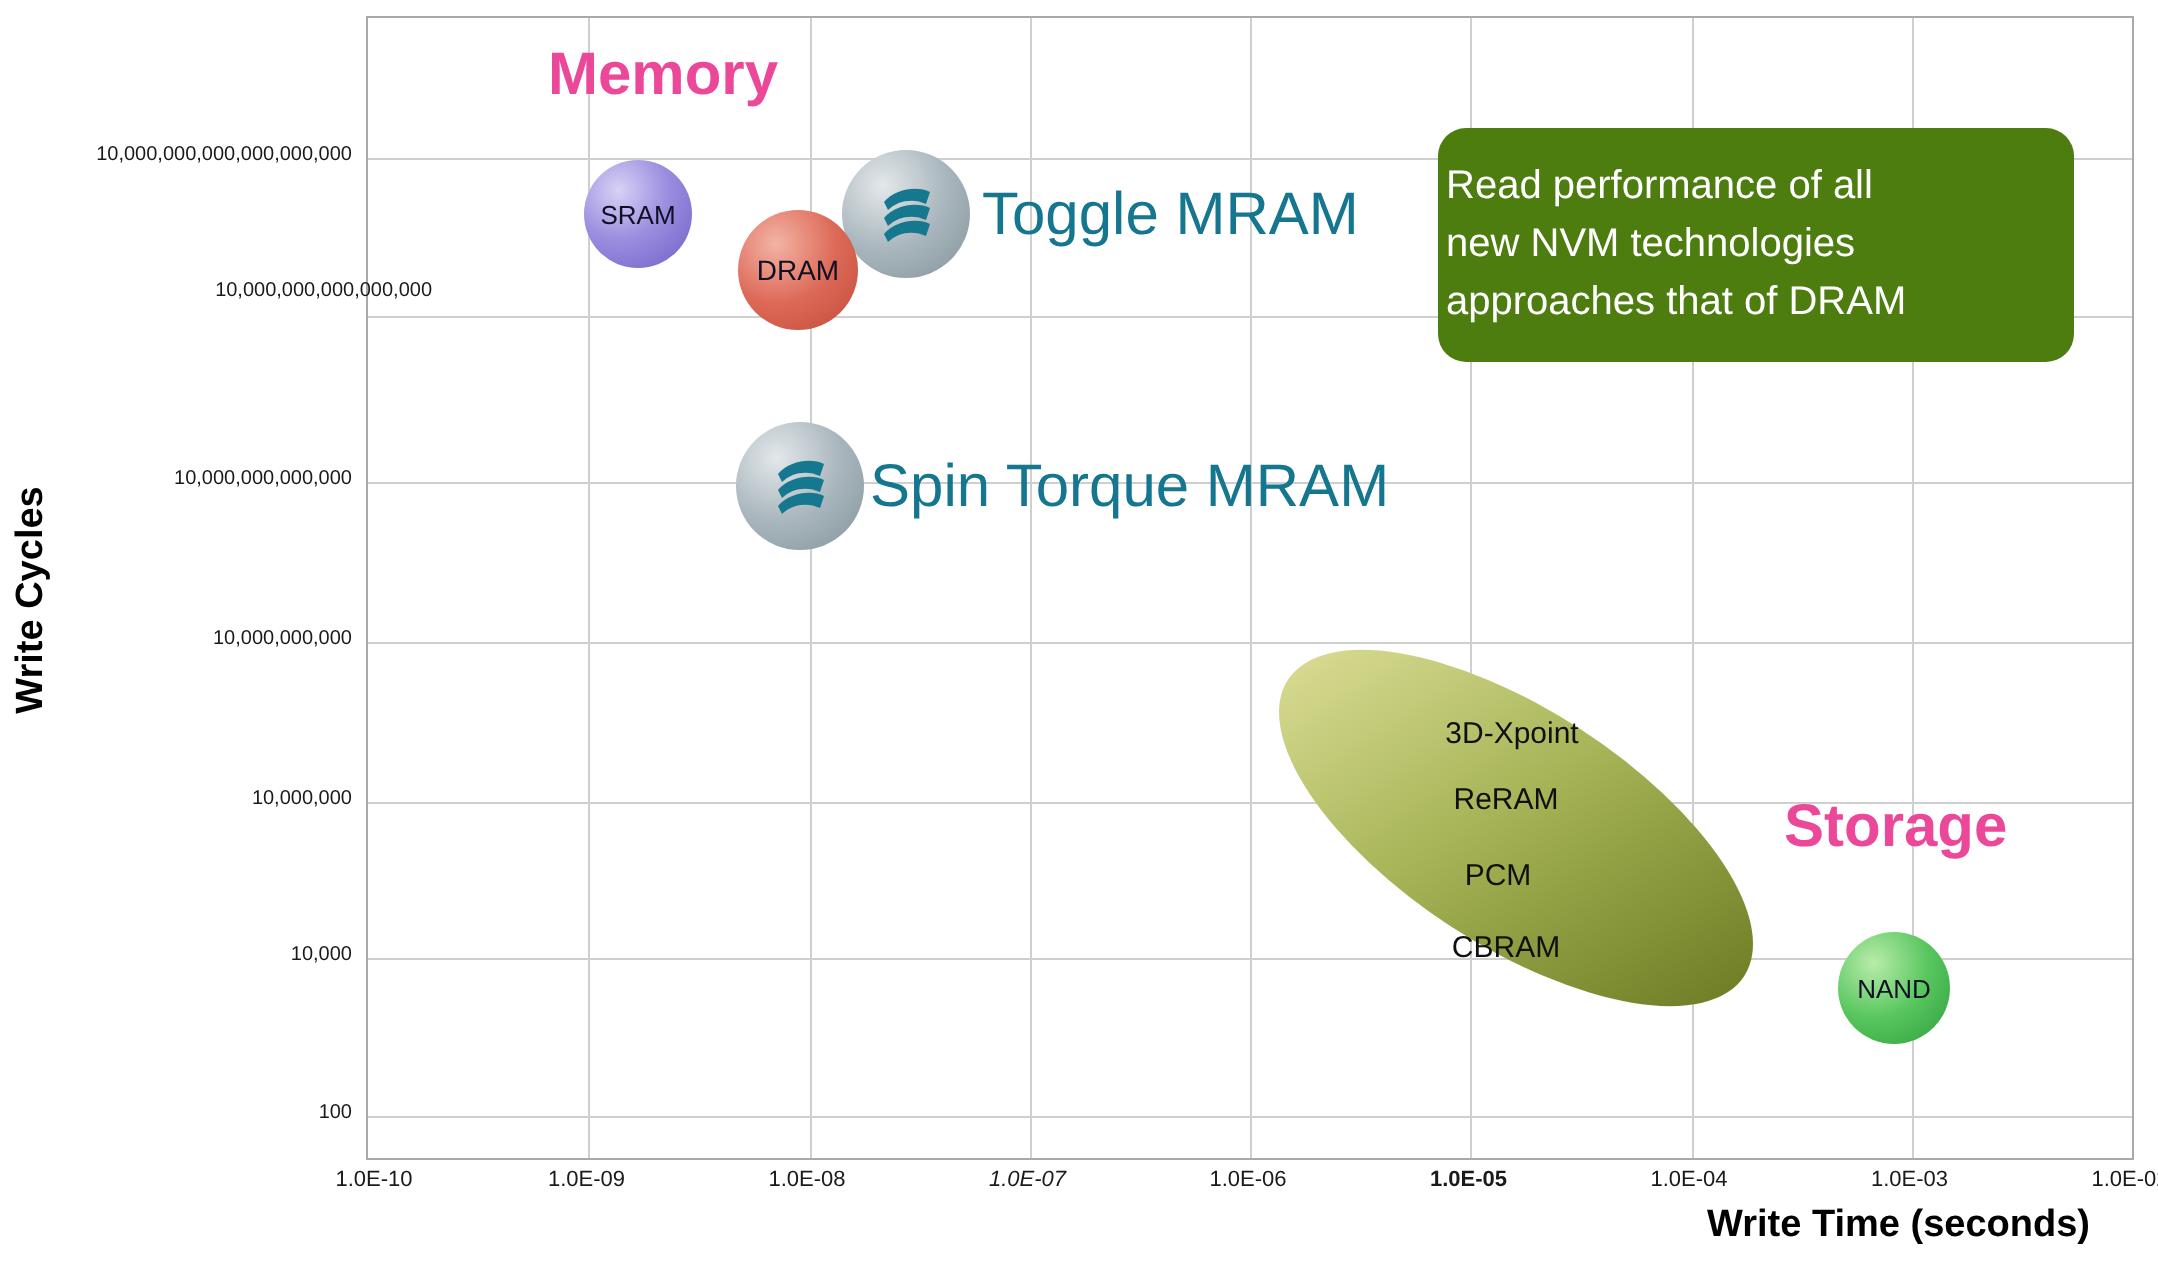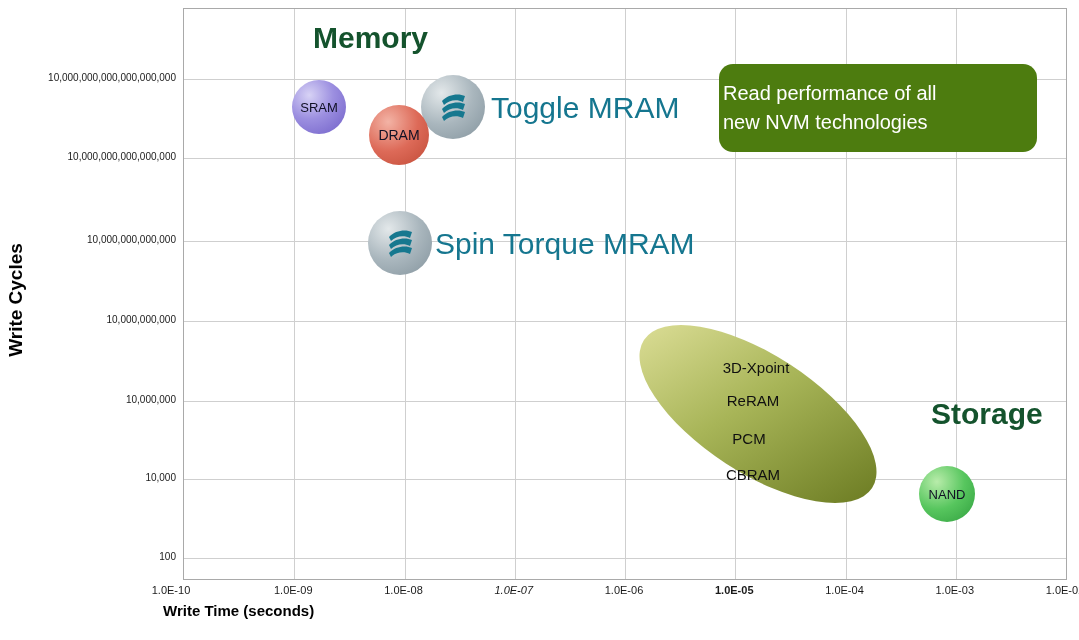--- a/index.html
+++ b/index.html
@@ -7,42 +7,42 @@
 
   .plot { position:absolute; left:183px; top:8px; width:882px; height:570px;
           border:1px solid #a9a9a9; background:#ffffff; }
 
   .gl-v { position:absolute; top:0; bottom:0; width:1px; background:#cfcfcf; }
   .gl-h { position:absolute; left:0; right:0; height:1px; background:#cfcfcf; }
 
   .xtick { position:absolute; width:70px; text-align:center; font-size:11px; color:#1a1a1a; top:584px; }
   .ytick { position:absolute; left:0; width:176px; text-align:right; font-size:10px; color:#1a1a1a; }
 
-  .x-title { position:absolute; left:163px; width:882px; top:602px; text-align:left;
-             font-size:15px; font-weight:bold; color:#000; }
+  .x-title { position:absolute; left:163px; width:882px; top:602px; text-align:right;
+             font-size:19px; font-weight:bold; color:#000; }
   .y-title { position:absolute; left:16px; top:300px; transform:translate(-50%,-50%) rotate(-90deg);
              font-size:19px; font-weight:bold; color:#000; white-space:nowrap; }
 
   .bubble { position:absolute; border-radius:50%; display:flex; align-items:center; justify-content:center;
             color:#101024; font-size:13px; }
   .bubble.sram { left:108px; top:71px;  width:54px; height:54px;
             background:radial-gradient(circle at 32% 28%, #d7d2f5 0%, #9c8fe0 45%, #6f5ec7 100%); }
   .bubble.dram { left:185px; top:96px;  width:60px; height:60px; font-size:14px;
             background:radial-gradient(circle at 32% 28%, #f3b3a5 0%, #dd6a58 50%, #c04a36 100%); }
   .bubble.mram-gray { background:radial-gradient(circle at 32% 28%, #e3e8ea 0%, #a9b6bd 50%, #83939c 100%); }
   .bubble.toggle { left:237px; top:66px; width:64px; height:64px; }
   .bubble.spin   { left:184px; top:202px; width:64px; height:64px; }
   .bubble.nand { left:735px; top:457px; width:56px; height:56px;
             background:radial-gradient(circle at 32% 28%, #b8ecaa 0%, #57c65e 50%, #2f9e3d 100%); }
 
   .teal-label { position:absolute; font-size:30px; color:#15768f; white-space:nowrap; }
   .teal-label.toggle-lbl { left:307px; top:82px; }
   .teal-label.spin-lbl   { left:251px; top:218px; }
 
-  .group-title { position:absolute; font-size:30px; font-weight:bold; color:#14532d; white-space:nowrap;margin-left:39px; }
+  .group-title { position:absolute; font-size:30px; font-weight:bold; color:#ec4899; white-space:nowrap; }
   .group-title.memory  { left:90px; top:12px; }
   .group-title.storage { left:708px; top:388px; }
 
   .nvm-ellipse { position:absolute; left:438px; top:346px; width:272px; height:118px;
             border-radius:50%; transform:rotate(33deg);
             background:linear-gradient(115deg, #dfe09a 0%, #a8b558 45%, #68781f 100%); }
   .nvm-label { position:absolute; transform:translate(-50%,-50%); font-size:15px; color:#101010; white-space:nowrap; }
 
   .infobox { position:absolute; left:535px; top:55px; width:310px; padding:15px 4px;
              background:#4d7c0f; border-radius:14px; color:#ffffff;
@@ -113,32 +113,33 @@
     </div>
     <div class="teal-label spin-lbl">Spin Torque MRAM</div>
 
     <div class="bubble nand">
       <span>NAND</span>
     </div>
 
     <div class="infobox">
       <div>Read performance of all</div>
       <div>new NVM technologies</div>
+      <div>approaches that of DRAM</div>
     </div>
 
   </div>
-<div class="xtick" style="left: 136px;">1.0E-10</div>
+<div class="xtick" style="left: 152px;">1.0E-10</div>
     <div class="xtick" style="left: 258.25px;">1.0E-09</div>
     <div class="xtick" style="left: 368.5px;">1.0E-08</div>
     <div class="xtick" style="left: 478.75px; font-style: italic;">1.0E-07</div>
     <div class="xtick" style="left: 589px;">1.0E-06</div>
     <div class="xtick" style="left: 699.25px; font-weight: bold;">1.0E-05</div>
     <div class="xtick" style="left: 809.5px;">1.0E-04</div>
     <div class="xtick" style="left: 919.75px;">1.0E-03</div>
     <div class="xtick" style="left: 1030px;">1.0E-02</div>
     <div class="ytick" style="top: 72px;">10,000,000,000,000,000,000</div>
-    <div class="ytick" style="top: 151px;">10,000,000,000,000,000</div>
+    <div class="ytick" style="top: 140px; padding-left: 40px;">10,000,000,000,000,000</div>
     <div class="ytick" style="top: 234px;">10,000,000,000,000</div>
     <div class="ytick" style="top: 314px;">10,000,000,000</div>
     <div class="ytick" style="top: 394px;">10,000,000</div>
     <div class="ytick" style="top: 472px;">10,000</div>
     <div class="ytick" style="top: 551px;">100</div>
   </div>
 
 </body></html>

